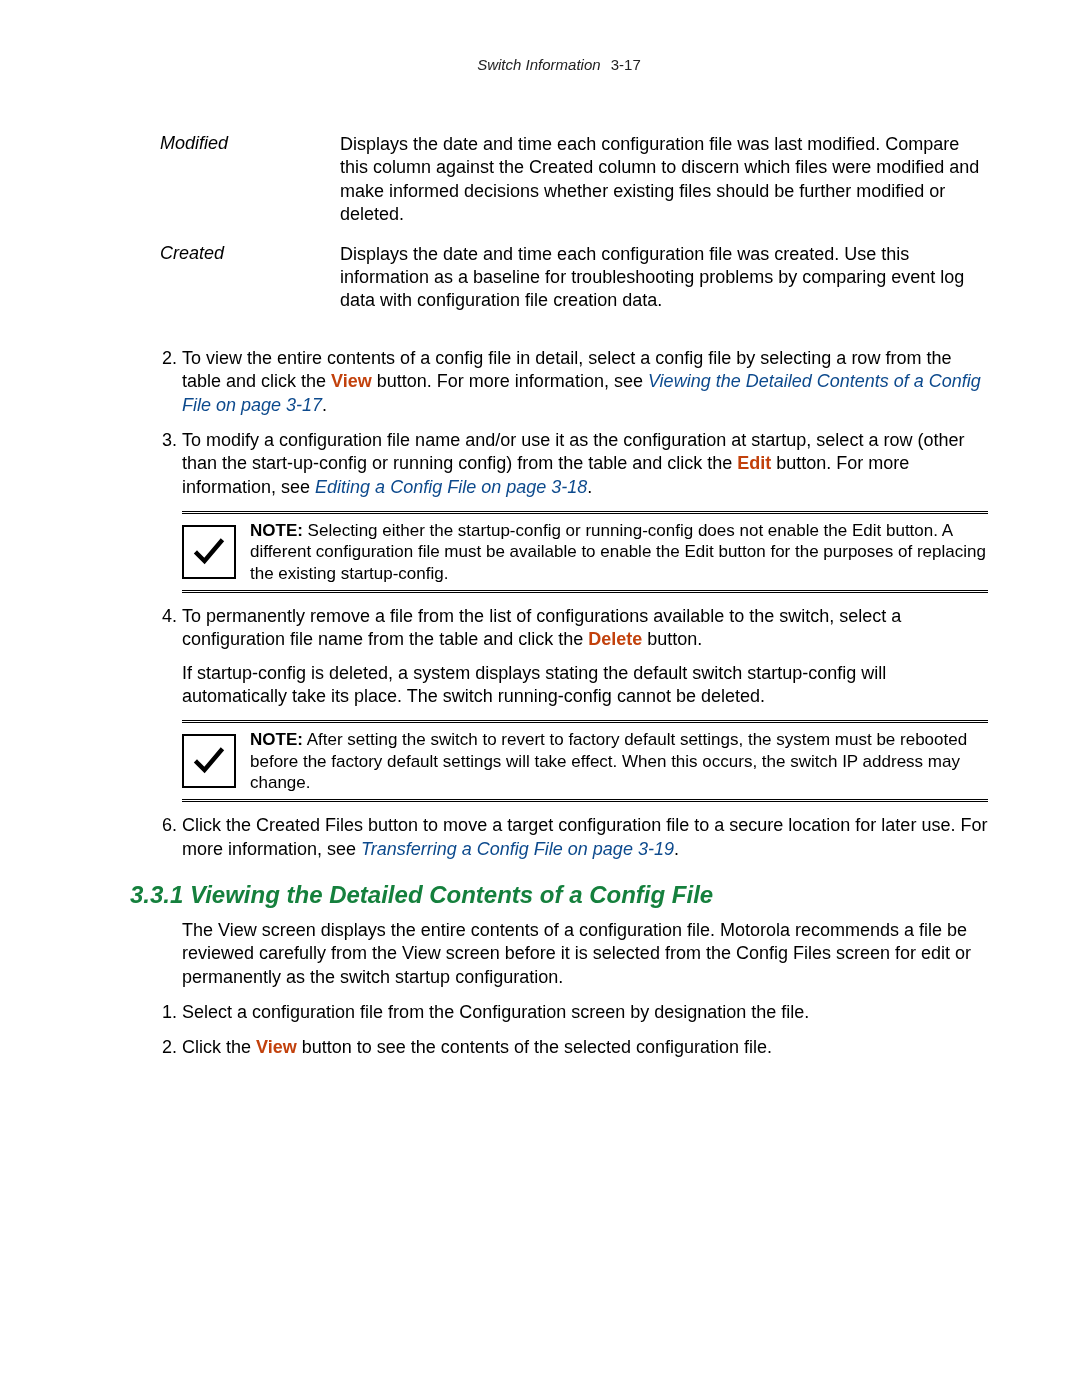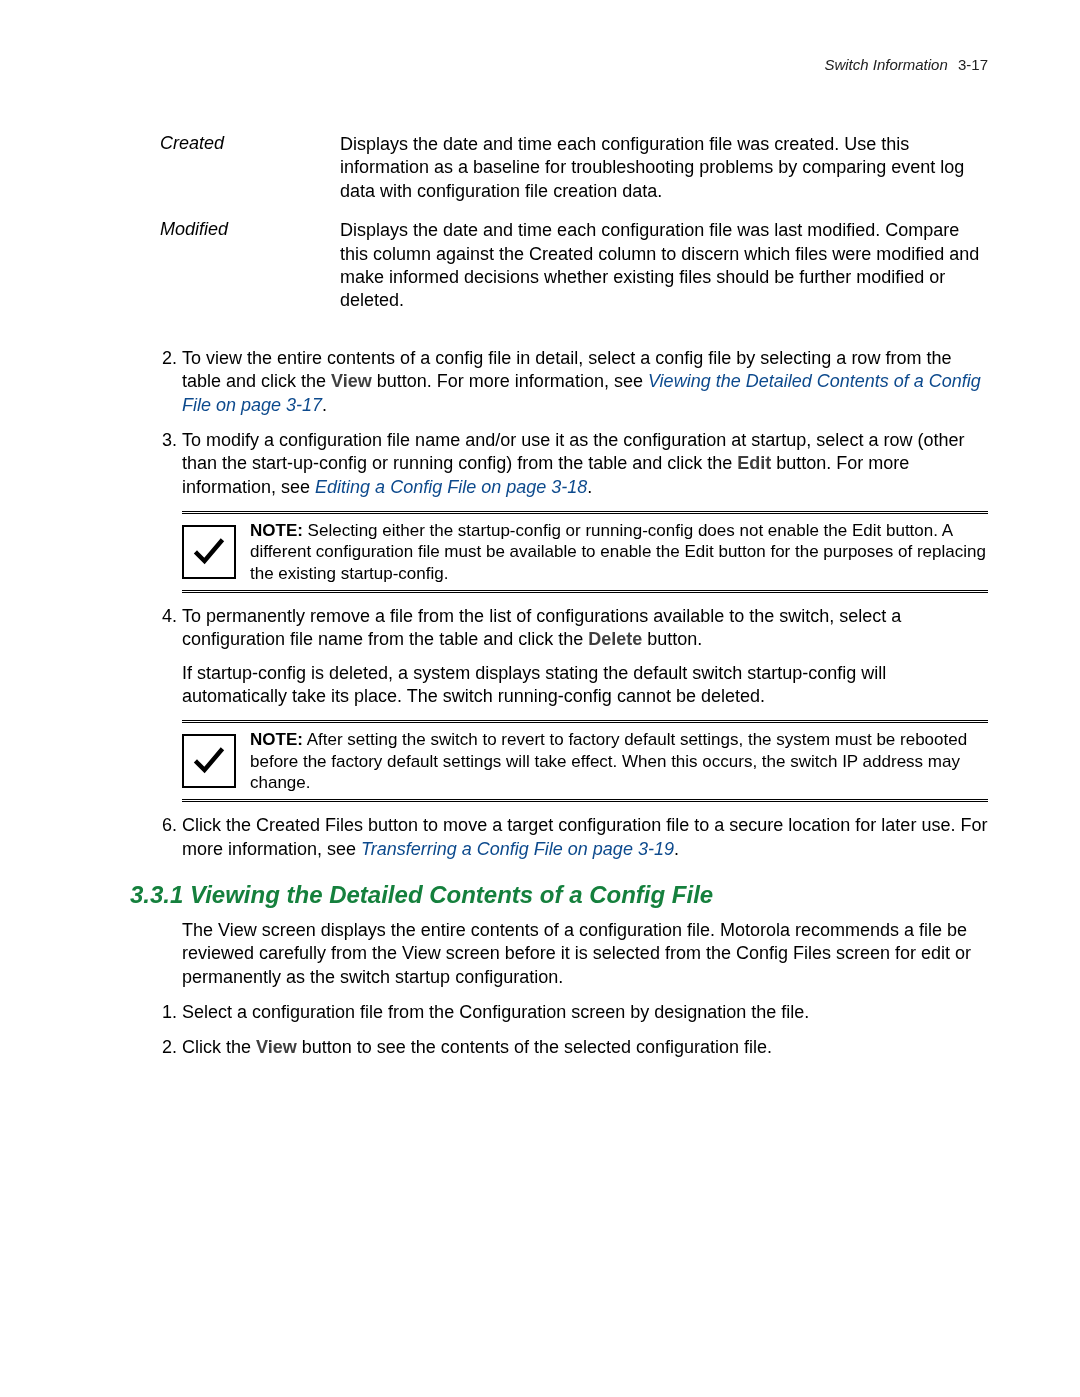--- a/index.html
+++ b/index.html
@@ -11,21 +11,21 @@
     width: 1080px;
   }
   .page {
     width: 1080px;
     min-height: 1397px;
     padding: 56px 92px 0 130px;
     box-sizing: border-box;
     position: relative;
   }
   .header {
-    text-align: right;
+    text-align: center;
     font-size: 15px;
     color: #222;
     margin-bottom: 60px;
   }
   .header .title { font-style: italic; margin-right: 6px; }
   .header .pg { font-style: normal; }
   .def-table {
     display: table;
     width: 100%;
     margin-bottom: 18px;
@@ -60,21 +60,21 @@
   }
   ol.main-list > li .num {
     display: inline-block;
     width: 20px;
     text-indent: 0;
   }
   ol.main-list .sub-para {
     text-indent: 0;
     margin-top: 10px;
   }
-  .bold-link { font-weight: bold; color: #404040; margin-top: 28px; }
+  .bold-link { font-weight: bold; color: #c2410c; margin-top: 28px; }
   .ital-link { font-style: italic; color: #0d4a8d; }
   .note-block {
     margin: 10px 0 12px 52px;
     border-top: 3px double #000;
     border-bottom: 3px double #000;
     padding: 6px 0 6px 0;
     display: flex;
     align-items: center;
     font-size: 17px;
     line-height: 1.25;
@@ -111,26 +111,26 @@
 
 <div class="page">
 
   <div class="header">
     <span class="title">Switch Information</span>
     <span class="pg">3-17</span>
   </div>
 
   <div class="def-table">
     <div class="def-row">
+      <div class="def-term">Modified</div>
+      <div class="def-body">Displays the date and time each configuration file was last modified. Compare this column against the Created column to discern which files were modified and make informed decisions whether existing files should be further modified or deleted.</div>
+    </div>
+    <div class="def-row">
       <div class="def-term">Created</div>
       <div class="def-body">Displays the date and time each configuration file was created. Use this information as a baseline for troubleshooting problems by comparing event log data with configuration file creation data.</div>
-    </div>
-    <div class="def-row">
-      <div class="def-term">Modified</div>
-      <div class="def-body">Displays the date and time each configuration file was last modified. Compare this column against the Created column to discern which files were modified and make informed decisions whether existing files should be further modified or deleted.</div>
     </div>
   </div>
 
   <ol class="main-list">
     <li>
       <span class="num">2.</span><span>To view the entire contents of a config file in detail, select a config file by selecting a row from the table and click the </span><span class="bold-link">View</span><span> button. For more information, see </span><a class="ital-link">Viewing the Detailed Contents of a Config File on page 3-17</a><span>.</span>
     </li>
     <li>
       <span class="num">3.</span><span>To modify a configuration file name and/or use it as the configuration at startup, select a row (other than the start-up-config or running config) from the table and click the </span><span class="bold-link">Edit</span><span> button. For more information, see </span><a class="ital-link">Editing a Config File on page 3-18</a><span>.</span>
     </li>

